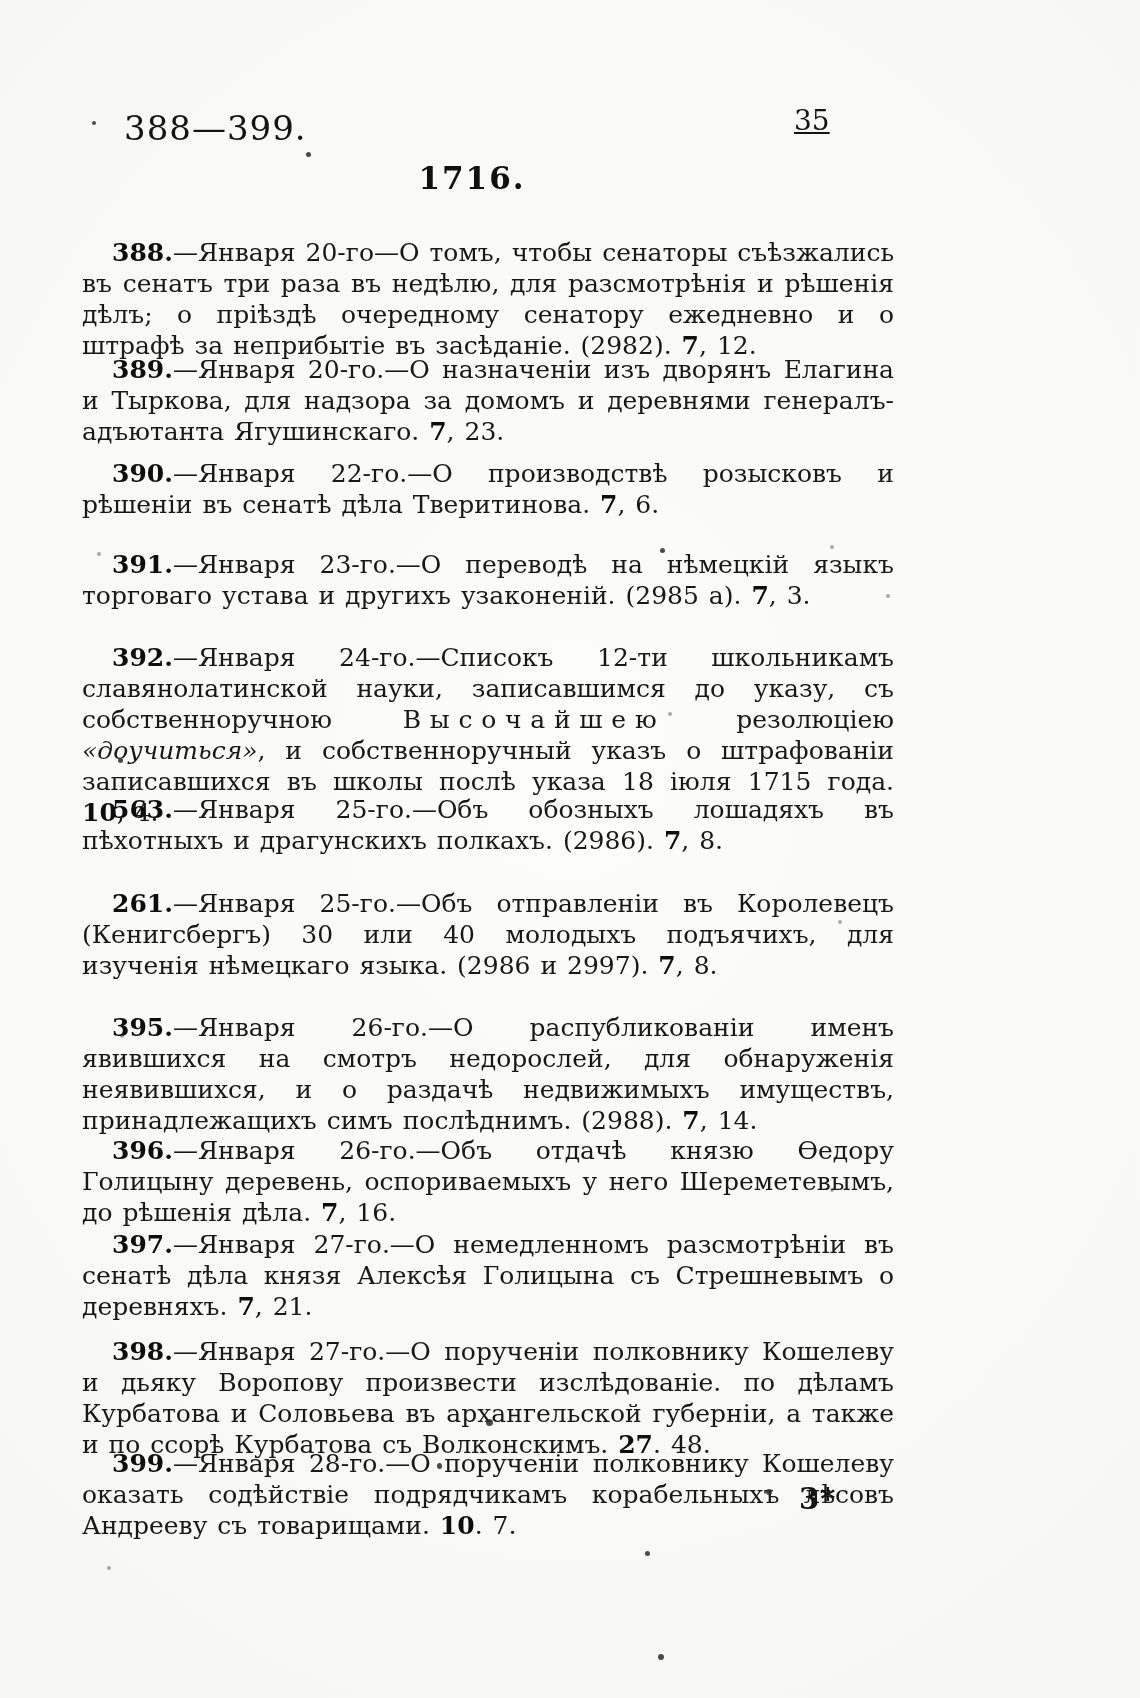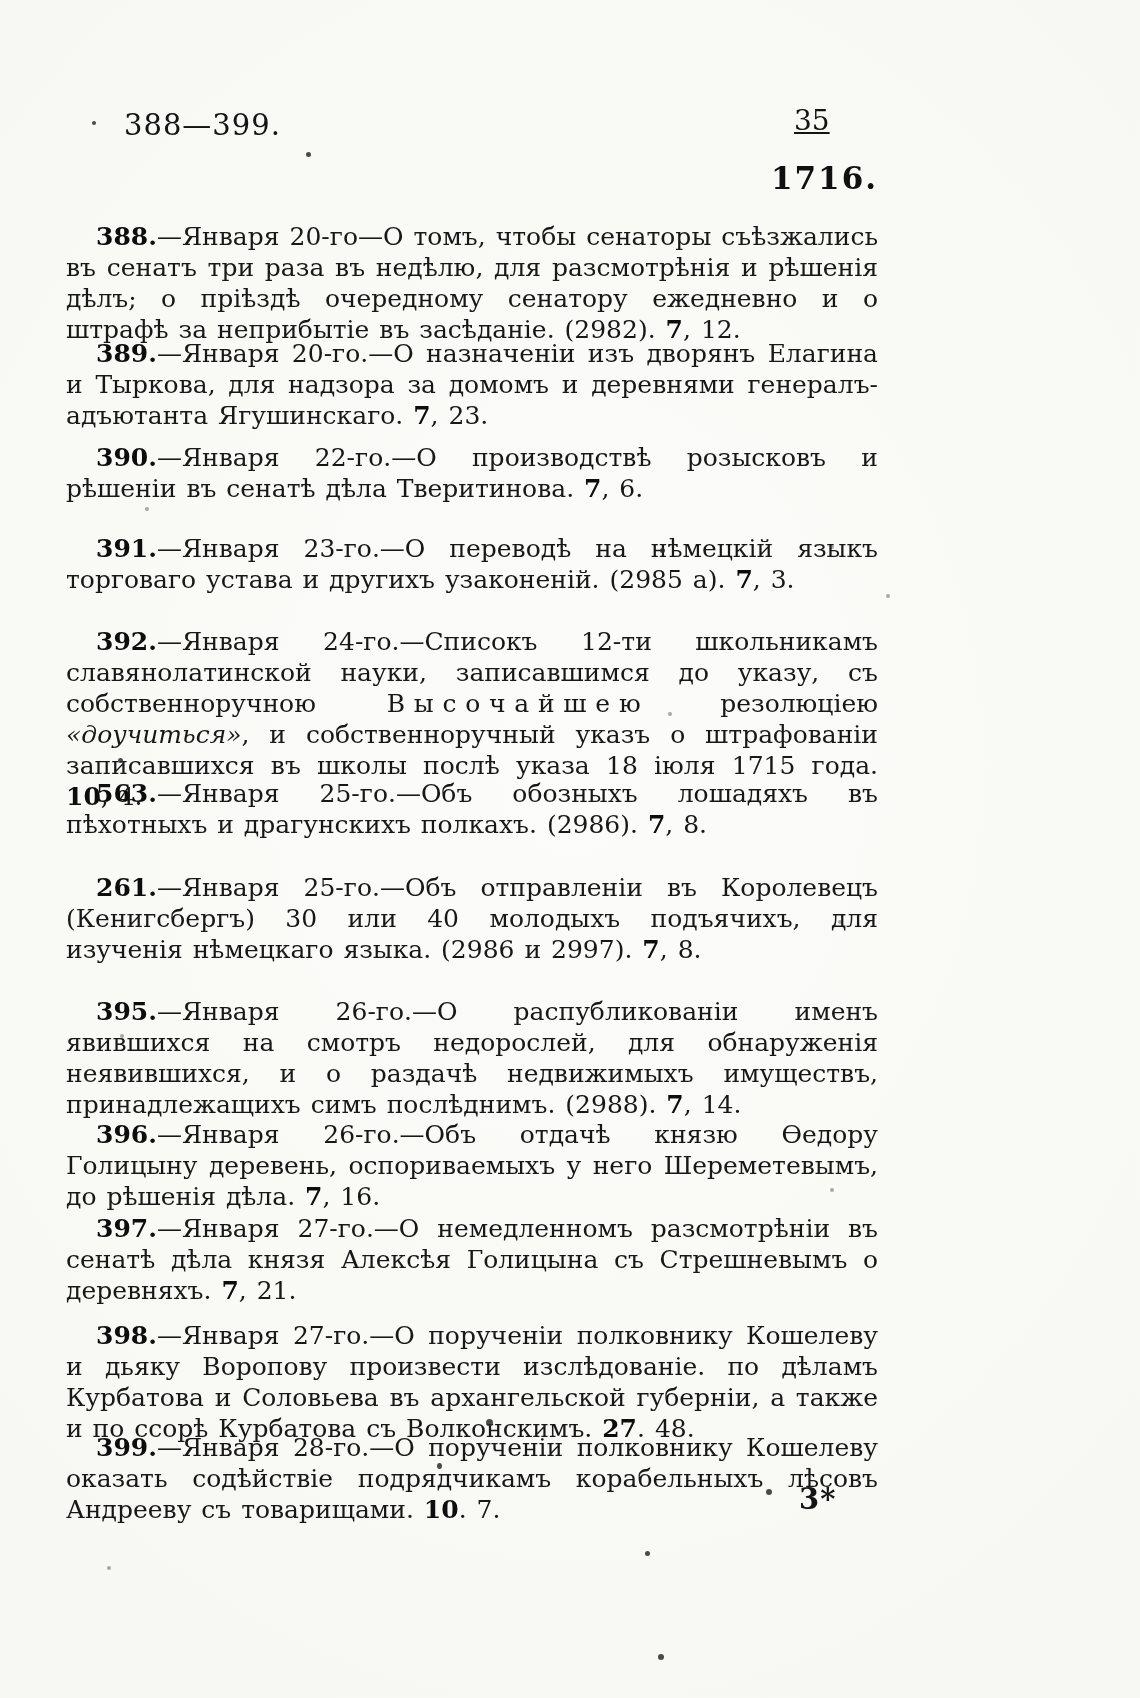--- a/index.html
+++ b/index.html
@@ -19,54 +19,54 @@
     width: 1140px;
     height: 1698px;
     background:
       radial-gradient(ellipse 120% 100% at 50% 45%, rgba(255,255,255,0.55) 0%, rgba(244,244,240,0.35) 70%, rgba(224,224,218,0.5) 100%),
       #f8f8f4;
   }
   .page-header-left {
     position: absolute;
     left: 124px;
     top: 108px;
-    font-size: 29px;
+    font-size: 34px;
     letter-spacing: 1px;
     color: #141414;
     white-space: nowrap;
   }
   .page-number {
     position: absolute;
     left: 794px;
     top: 104px;
     font-size: 28px;
     color: #141414;
     text-decoration: underline;
   }
   .year-title {
     position: absolute;
     left: 66px;
     top: 160px;
     width: 812px;
-    text-align: right;
+    text-align: center;
     font-size: 31px;
     font-weight: bold;
     letter-spacing: 2px;
     color: #101010;
   }
   .entries-list {
     position: absolute;
     left: 66px;
     top: 0;
     width: 812px;
   }
   p.entry {
     position: absolute;
     left: 0;
-    margin: 0;
+    margin: 16px;
     width: 812px;
     font-size: 25px;
     line-height: 31px;
     text-align: justify;
     text-indent: 30px;
     word-spacing: 0.08em;
     color: #181818;
   }
   .seg-b { font-weight: bold; color: #0d0d0d; }
   .seg-i { font-style: italic; }

